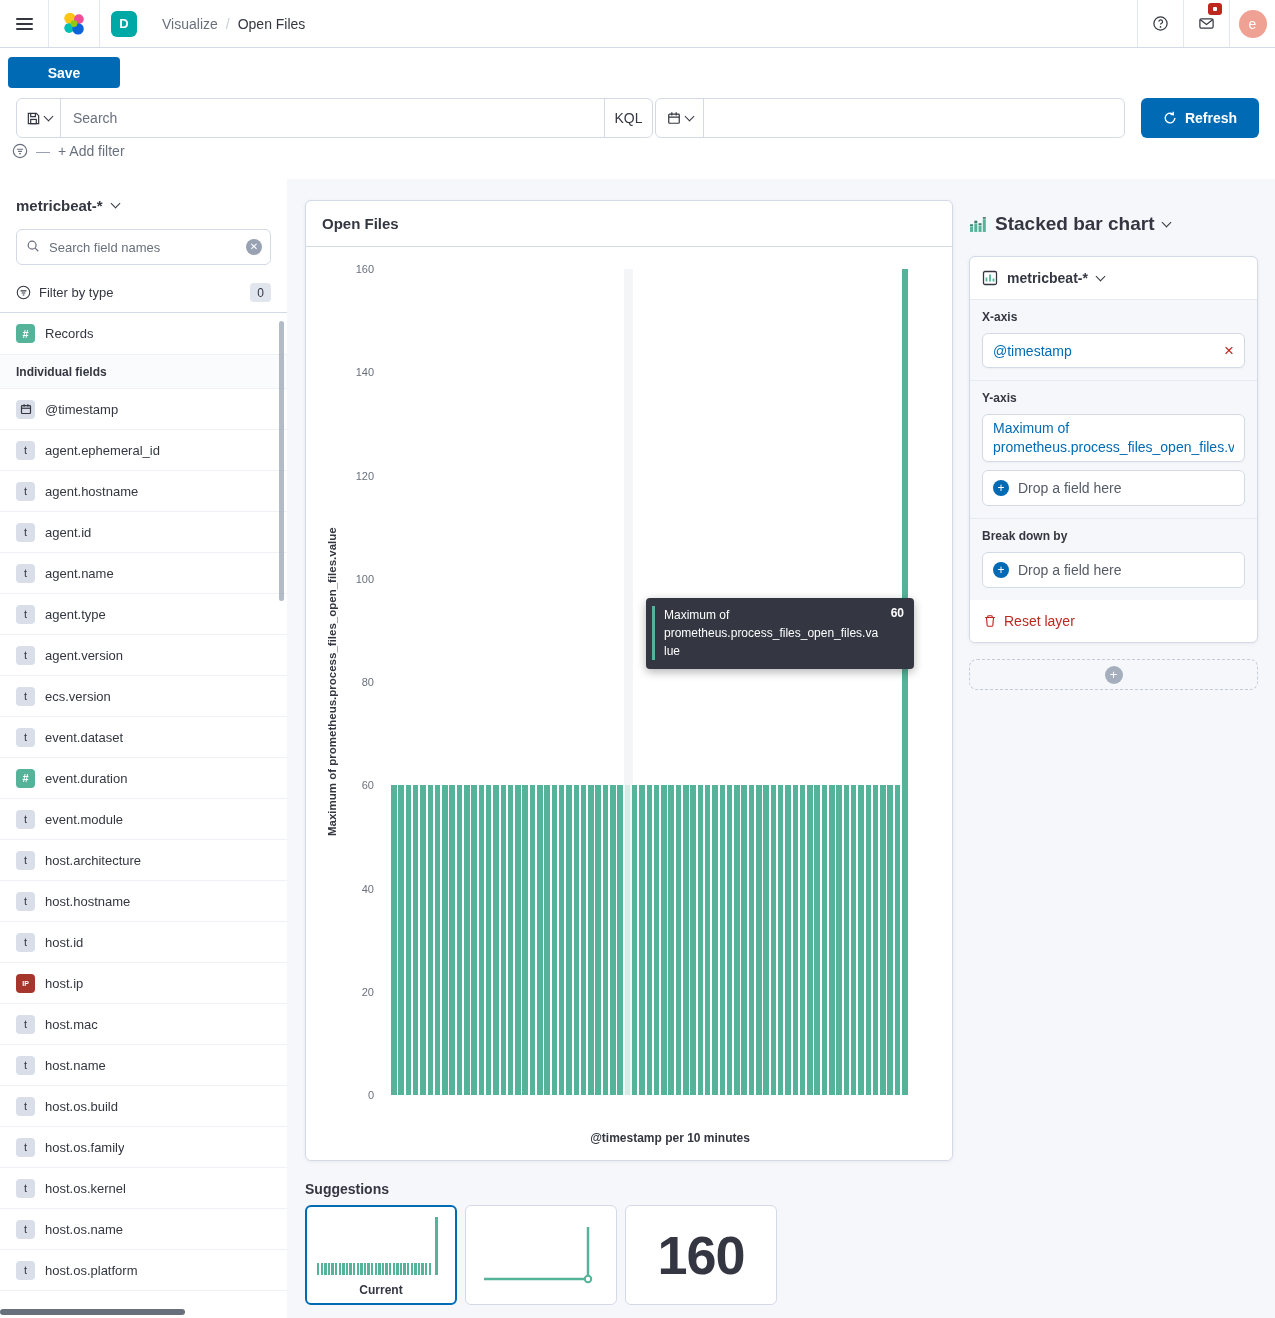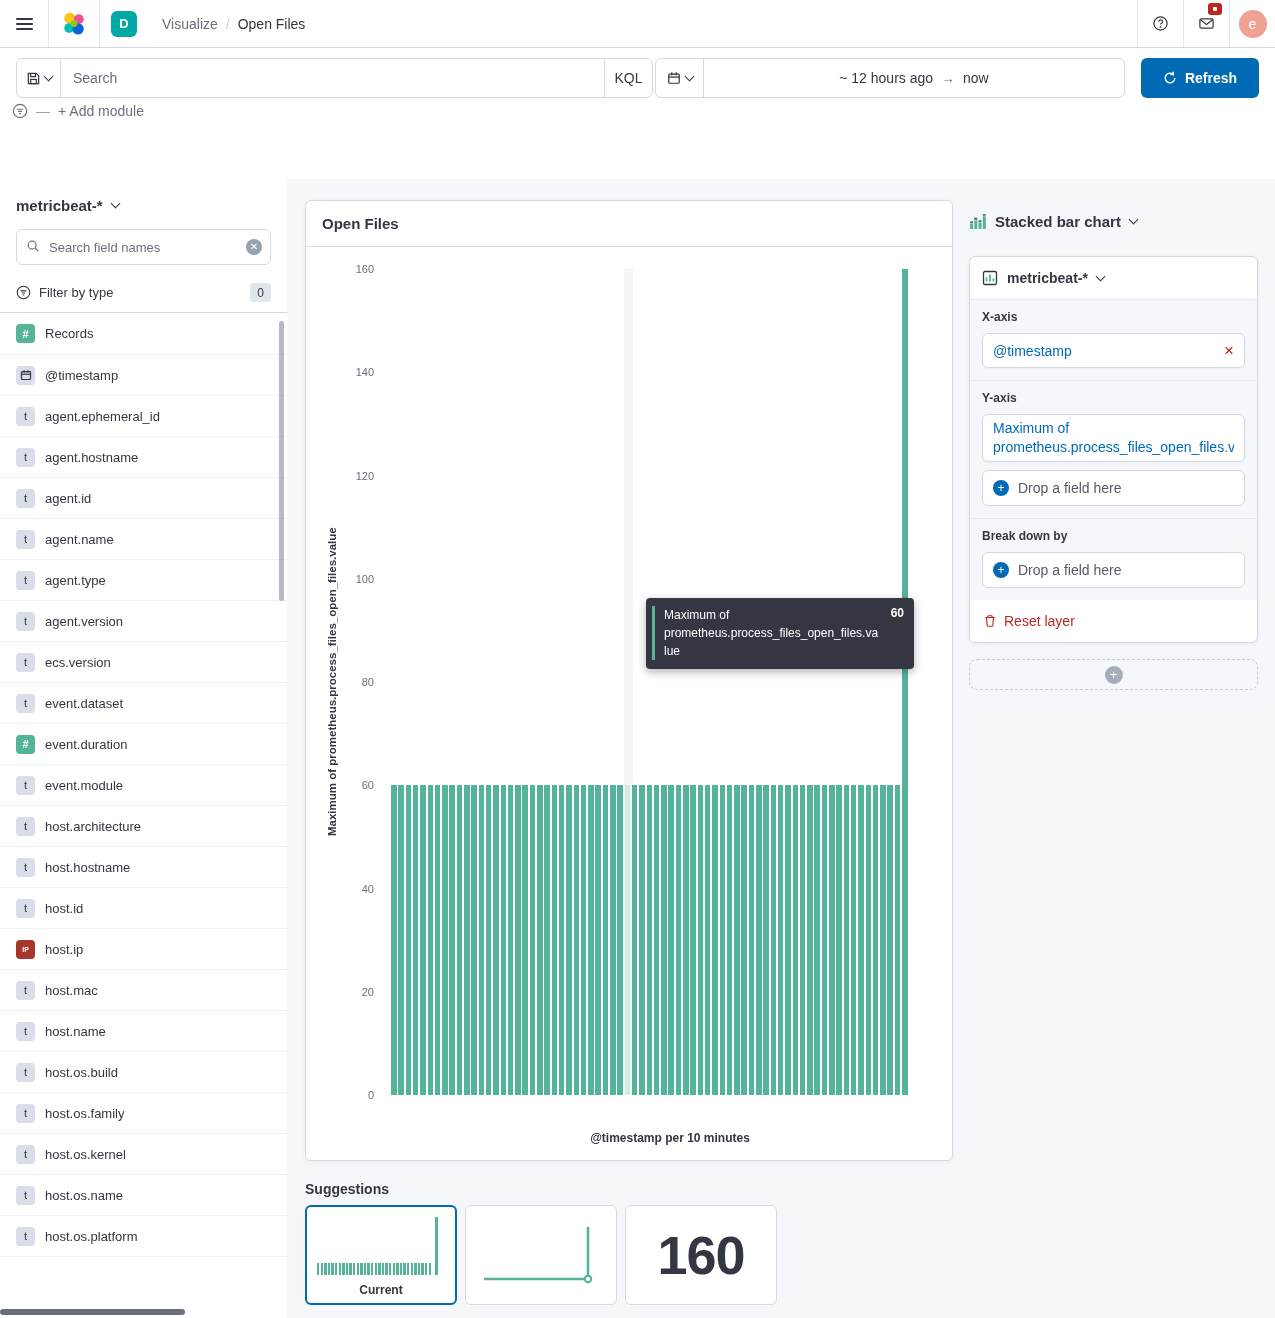--- a/index.html
+++ b/index.html
@@ -86,21 +86,21 @@
   .xtick{position:absolute;transform:translateX(-50%);font-size:11px;color:#69707D;white-space:nowrap;}
   .x-axis-title{position:absolute;left:85px;top:930px;width:558px;text-align:center;font-size:12px;font-weight:bold;}
   .tooltip{position:absolute;left:340px;top:397px;width:268px;background:#343741;border-radius:4px;color:#fff;box-shadow:0 3px 10px rgba(0,0,0,.3);z-index:6;}
   .tt-head{padding:7px 10px;border-bottom:1px solid rgba(255,255,255,.25);font-size:12px;font-weight:bold;}
   .tt-row{display:flex;align-items:flex-start;padding:8px 10px 9px 0;}
   .tt-swatch{width:3px;align-self:stretch;background:#54B399;margin:0 9px 0 6px;flex:none;}
   .tt-label{flex:1;font-size:12px;line-height:1.5;overflow-wrap:anywhere;}
   .tt-value{font-size:12px;font-weight:bold;margin-left:10px;white-space:nowrap;}
 
   
-  .cfg-header{position:absolute;left:969px;top:34px;display:flex;align-items:center;gap:9px;font-weight:bold;font-size:15px;}
+  .cfg-header{position:absolute;left:969px;top:34px;display:flex;align-items:center;gap:9px;font-weight:bold;font-size:19px;}
   .cfg-card{position:absolute;left:969px;top:77px;width:289px;background:#fff;border:1px solid #D3DAE6;border-radius:6px;overflow:hidden;box-shadow:0 1px 4px rgba(0,0,0,.06);}
   .layer-head{padding:13px 12px;display:flex;align-items:center;gap:9px;font-weight:bold;font-size:14px;}
   .cfg-section{background:#F5F7FA;padding:10px 12px 12px 12px;border-top:1px solid #E6EBF2;}
   .cfg-label{font-size:12px;font-weight:bold;margin-bottom:9px;}
   .dim-chip{background:#fff;border:1px solid #D3DAE6;border-radius:6px;padding:8px 10px;display:flex;align-items:center;font-size:14px;color:#006BB4;box-shadow:0 1px 2px rgba(0,0,0,.04);}
   .dim-chip.tall{padding:4px 10px;}
   .dim-text{flex:1;}
   .two-line{line-height:19px;max-height:38px;overflow:hidden;}
   .dim-remove{color:#BD271E;font-size:17px;line-height:1;margin-left:8px;}
   .drop-box{margin-top:8px;background:#fff;border:1px solid #D3DAE6;border-radius:6px;padding:9px 10px;display:flex;align-items:center;gap:9px;font-size:14px;color:#555B66;}
@@ -169,20 +169,23 @@
           <i></i>
         </span>
     </button>
     <button class="hdr-icon-btn">
       <span class="avatar">e</span>
     </button>
   </div>
 </header>
 
 <div class="toolbar-zone">
+  <div class="save-row">
+    <button class="save-btn">Save</button>
+  </div>
   <div class="query-row">
     <div class="qgroup qgroup1">
       <button class="saved-btn">
         <svg width="15" height="15" viewBox="0 0 16 16">
           <path d="M2.5 2.5h8.5l2.5 2.5v8.5h-11z" fill="none" stroke="#343741" stroke-width="1.3"></path>
           <path d="M5 2.5V6h5V2.5" fill="none" stroke="#343741" stroke-width="1.3"></path>
           <rect x="5" y="9" width="6" height="4.5" fill="none" stroke="#343741" stroke-width="1.3"></rect>
         </svg>
         <span class="chev"></span>
       </button>
@@ -191,41 +194,36 @@
     </div>
     <div class="qgroup qgroup2">
       <button class="cal-btn">
         <svg width="14" height="14" viewBox="0 0 16 16">
           <rect x="2" y="3.5" width="12" height="10.5" rx="1" fill="none" stroke="#343741" stroke-width="1.4"></rect>
           <path d="M2 7h12" stroke="#343741" stroke-width="1.4"></path>
           <path d="M5.5 1.5v3.5M10.5 1.5v3.5" stroke="#343741" stroke-width="1.4"></path>
         </svg>
         <span class="chev"></span>
       </button>
-      <button class="time-display">
-        <span>~ 12 hours ago</span>
-        <span class="time-arrow">→</span>
-        <span>now</span>
-      </button>
     </div>
     <button class="refresh-btn">
       <svg width="14" height="14" viewBox="0 0 16 16">
         <path d="M13.5 8A5.5 5.5 0 1 1 11 3.4" fill="none" stroke="#fff" stroke-width="1.6"></path>
         <path d="M11.6 0.9l.2 3.3-3.3-.3" fill="none" stroke="#fff" stroke-width="1.6"></path>
       </svg>
       <span>Refresh</span>
     </button>
   </div>
   <div class="filter-row">
     <svg width="16" height="16" viewBox="0 0 18 18">
       <circle cx="9" cy="9" r="7.5" fill="none" stroke="#69707D" stroke-width="1.3"></circle>
       <path d="M5.5 7h7M6.8 9.5h4.4M8 12h2" stroke="#69707D" stroke-width="1.3"></path>
     </svg>
     <span class="filter-dash">—</span>
-    <button class="add-filter-link">+ Add module</button>
+    <button class="add-filter-link">+ Add filter</button>
   </div>
 </div>
 
 <div class="workspace">
 
   <aside class="sidebar">
     <button class="ip-select">
       <span>metricbeat-*</span>
       <span class="chev"></span>
     </button>
@@ -244,20 +242,21 @@
         <circle cx="9" cy="9" r="7.5" fill="none" stroke="#343741" stroke-width="1.3"></circle>
         <path d="M5.5 7h7M6.8 9.5h4.4M8 12h2" stroke="#343741" stroke-width="1.3"></path>
       </svg>
       <span>Filter by type</span>
       <span class="count-badge">0</span>
     </div>
     <div class="records-row">
       <span class="tok tok-number">#</span>
       <span>Records</span>
     </div>
+    <div class="group-head">Individual fields</div>
     <div id="field-list">
         <div class="field-row">
           <span class="tok tok-date">
             <svg width="12" height="12" viewBox="0 0 16 16">
               <rect x="2" y="3.5" width="12" height="10.5" rx="1" fill="none" stroke="currentColor" stroke-width="1.6"></rect>
               <path d="M2 7h12" stroke="currentColor" stroke-width="1.6"></path>
               <path d="M5.5 1.5v3.5M10.5 1.5v3.5" stroke="currentColor" stroke-width="1.6"></path>
             </svg>
           </span>
           <span class="field-label">@timestamp</span>

